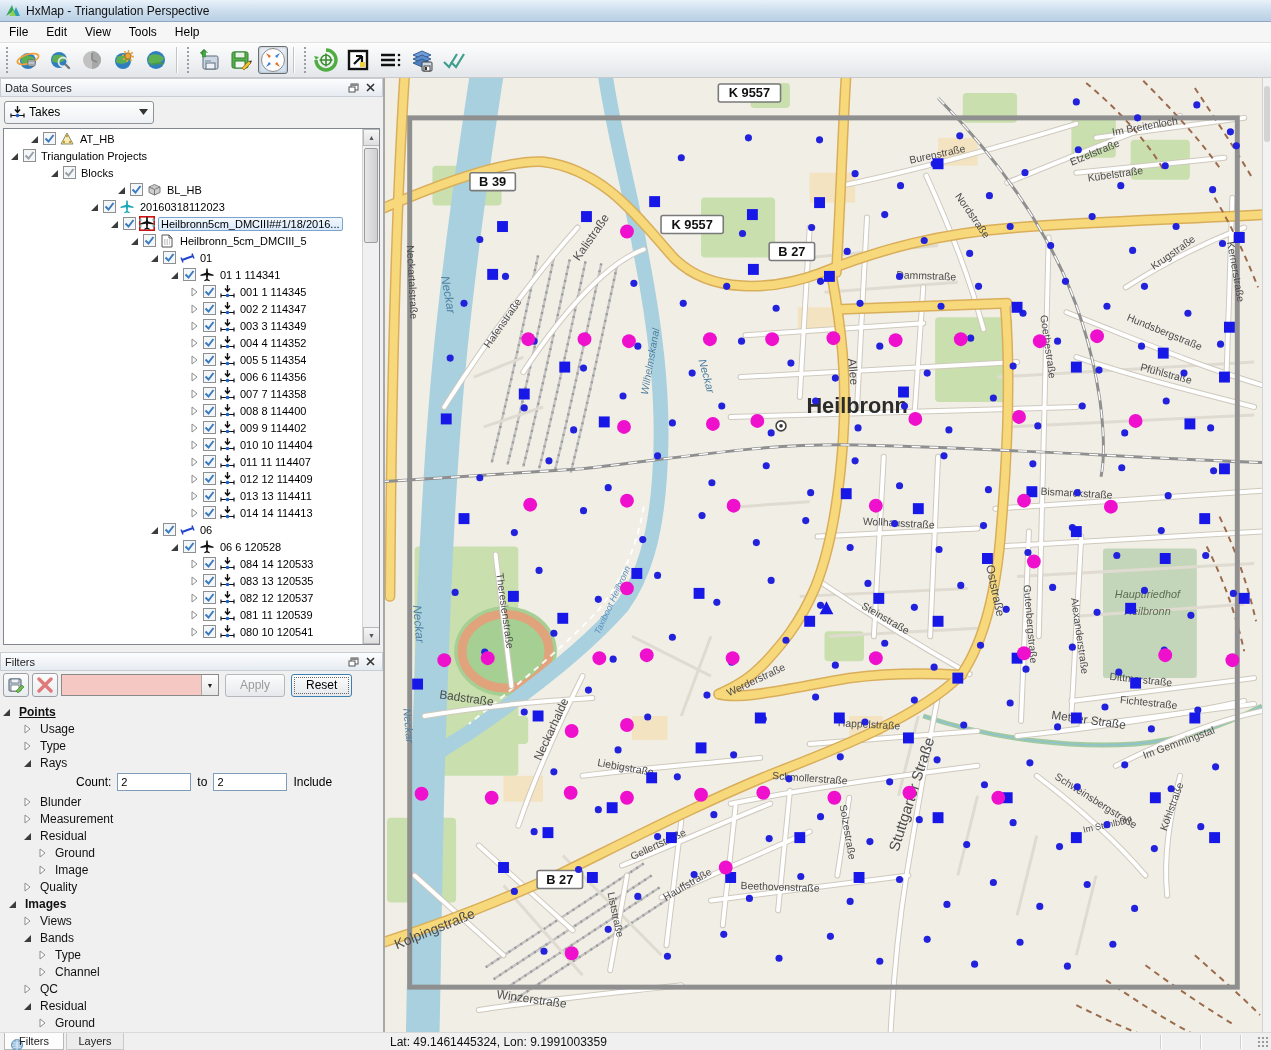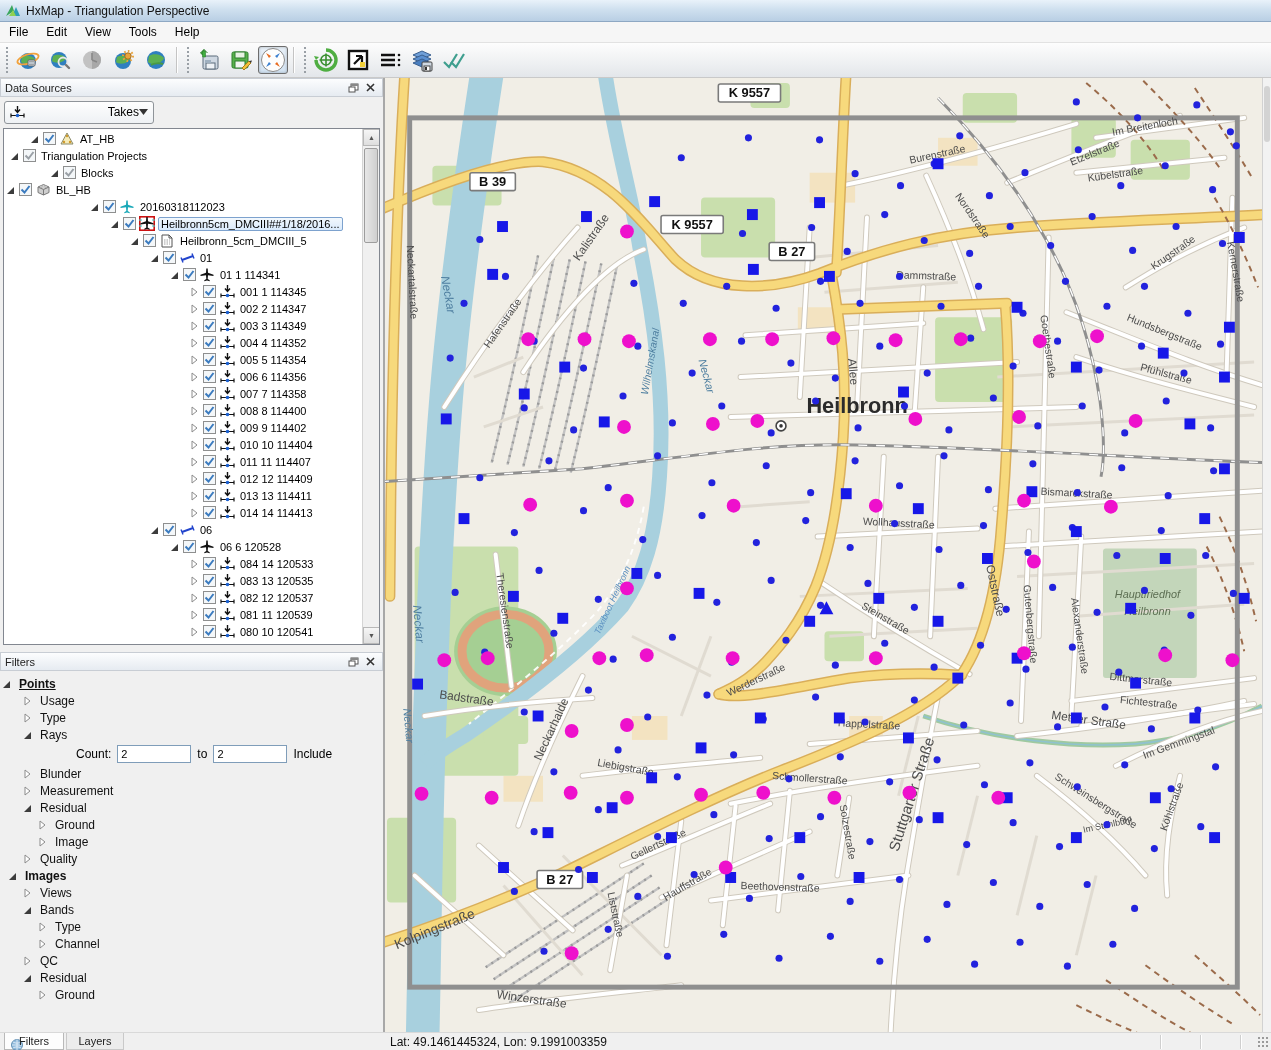--- a/index.html
+++ b/index.html
@@ -28,21 +28,21 @@
   .tb-sep { width:1px; height:26px; background:#c4c4c4; margin:0 4px; box-shadow:1px 0 0 #fff; }
 
   
   #left-area { position:absolute; left:0; top:78px; width:383px; height:954px; background:#f0f0f0; }
   .dock-header { height:19px; background:linear-gradient(#fcfdfe,#e6ebf1); border:1px solid #c8cdd4;
     display:flex; align-items:center; font-size:11px; color:#222; padding:0 4px; }
   .dock-header .dh-title { flex:1; }
   .dock-btn { width:15px; height:14px; display:flex; align-items:center; justify-content:center; margin-left:2px; color:#444; }
 
   #ds-panel { position:absolute; left:0; top:0; width:383px; height:574px; }
-  #ds-toolbar { height:30px; display:flex; align-items:center; padding:3px 4px;text-align:right; }
+  #ds-toolbar { height:30px; display:flex; align-items:center; padding:3px 4px; }
   #takes-dd { width:150px; height:23px; border:1px solid #8f9499; border-radius:3px;
     background:linear-gradient(#fefefe,#eef1f4); display:flex; align-items:center; font-size:12px; padding:0 5px; }
   #takes-dd .dd-label { flex:1; margin-left:4px; }
   #ds-treewrap { position:absolute; left:3px; top:50px; width:377px; height:517px; background:#fff; border:1px solid #828790; overflow:hidden; }
   #ds-tree { position:absolute; left:0; top:1px; width:358px; }
   .trow { height:17px; display:flex; align-items:center; font-size:11px; color:#000; white-space:nowrap; }
   .t-exp { width:12px; height:12px; flex:0 0 12px; display:flex; align-items:center; justify-content:center; }
   .t-chk { width:13px; height:13px; flex:0 0 13px; margin:0 3px; }
   .t-ico { width:16px; height:14px; flex:0 0 16px; margin-right:3px; display:flex; align-items:center; justify-content:center; }
   .t-label { padding:0 2px; }
@@ -292,21 +292,21 @@
                 <svg width="10" height="10" viewBox="0 0 10 10">
                   <path d="M9 2 L9 9 L2 9 Z" fill="#3c3c3c"></path>
                 </svg>
               </span>
               <span class="t-chk"><svg width="13" height="13" viewBox="0 0 13 13">
                   <rect x="0.5" y="0.5" width="12" height="12" fill="#f4f7f9" stroke="#8e8f8f"></rect>
                   <path d="M2.5 6.5 L5.5 9.5 L10.5 3" fill="none" stroke="#9aa0a6" stroke-width="2"></path>
                 </svg></span>
               <span class="t-label">Blocks</span>
             </div>
-            <div class="trow" style="">
+            <div class="trow" style="padding-left: 64px; margin-left: 47px;">
               <span class="t-exp">
                 <svg width="10" height="10" viewBox="0 0 10 10">
                   <path d="M9 2 L9 9 L2 9 Z" fill="#3c3c3c"></path>
                 </svg>
               </span>
               <span class="t-chk"><svg width="13" height="13" viewBox="0 0 13 13">
                   <rect x="0.5" y="0.5" width="12" height="12" fill="#f4f7f9" stroke="#8e8f8f"></rect>
                   <path d="M2.5 6.5 L5.5 9.5 L10.5 3" fill="none" stroke="#3b7bbf" stroke-width="2"></path>
                 </svg></span>
               <span class="t-ico">
@@ -824,20 +824,41 @@
               <rect x="3" y="1" width="7" height="6" fill="#fff" stroke="#555"></rect>
               <rect x="3" y="1" width="7" height="2" fill="#888"></rect>
               <rect x="1" y="4" width="6" height="5" fill="#fff" stroke="#555"></rect>
             </svg>
         </span>
         <span class="dock-btn">
           <svg width="9" height="9" viewBox="0 0 9 9">
               <path d="M1 1 L8 8 M8 1 L1 8" stroke="#333" stroke-width="1.6"></path>
             </svg>
         </span>
+      </div>
+      <div id="flt-toolbar">
+        <div class="flt-btn">
+          <svg width="18" height="18" viewBox="0 0 18 18">
+              <rect x="2" y="3" width="12" height="12" rx="1" fill="#cfd8e2" stroke="#4a5a6a"></rect>
+              <rect x="4" y="3" width="8" height="4" fill="#eef2f6" stroke="#4a5a6a" stroke-width=".7"></rect>
+              <rect x="4" y="9" width="8" height="6" fill="#fff" stroke="#4a5a6a" stroke-width=".7"></rect>
+              <path d="M9 15 L15 9 L17 11 L11 17 Z" fill="#6fc04f" stroke="#3f7f2f" stroke-width=".7"></path>
+            </svg>
+        </div>
+        <div class="flt-btn">
+          <svg width="16" height="16" viewBox="0 0 16 16">
+              <path d="M2 2 L14 14 M14 2 L2 14" stroke="#e07a7a" stroke-width="3.4" stroke-linecap="round"></path>
+            </svg>
+        </div>
+        <div id="flt-combo">
+          <span></span>
+          <span class="cb-arrow">▼</span>
+        </div>
+        <button class="push-btn disabled">Apply</button>
+        <button class="push-btn focused">Reset</button>
       </div>
       <div id="flt-tree">
           <div class="frow bold" style=" text-decoration: underline;">
             <span class="t-exp">
               <svg width="10" height="10" viewBox="0 0 10 10">
                 <path d="M9 2 L9 9 L2 9 Z" fill="#3c3c3c"></path>
               </svg>
             </span>
             <span class="f-label">Points</span>
           </div>

